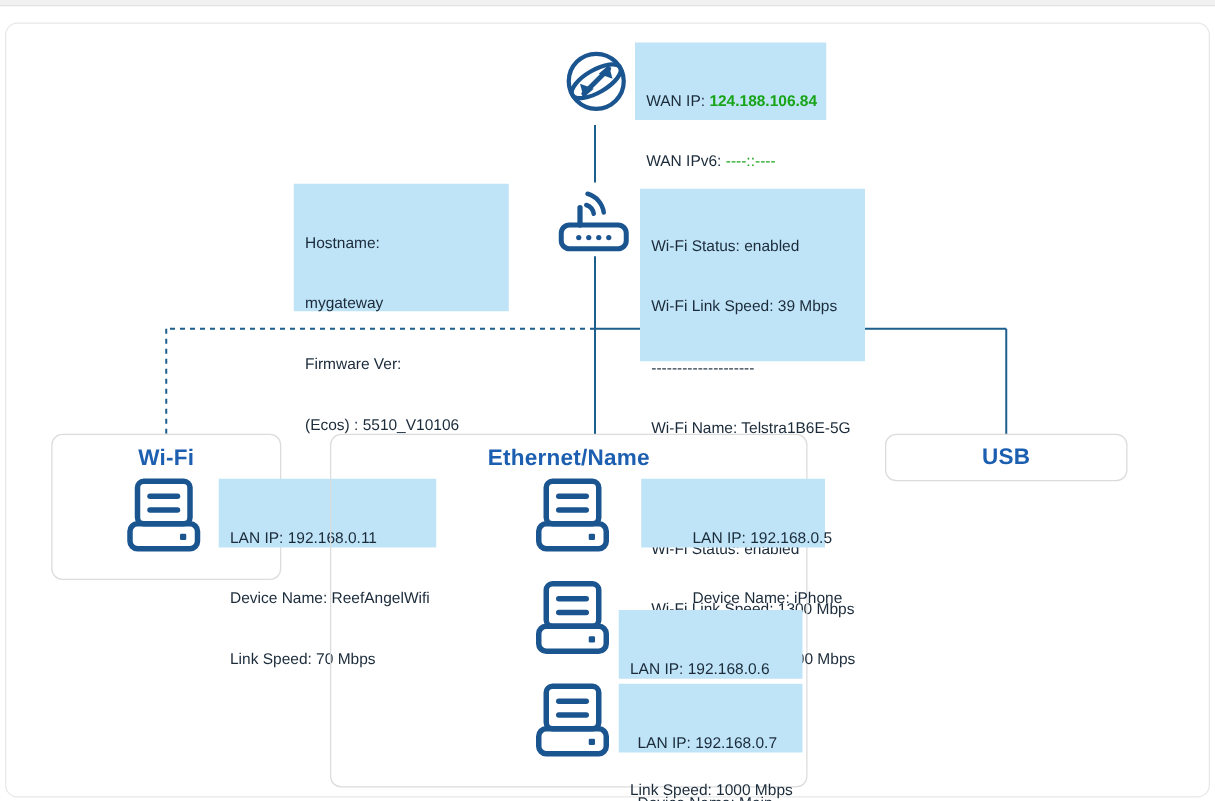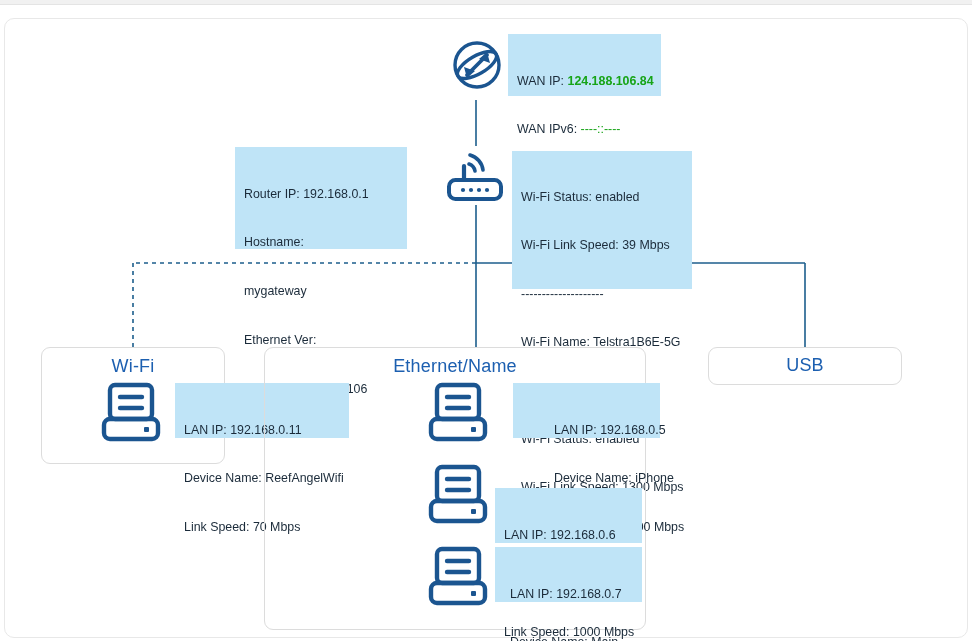--- a/index.html
+++ b/index.html
@@ -61,20 +61,21 @@
     box-sizing: border-box;
   }
   .group-title {
     position: absolute;
     width: 100%;
     text-align: center;
     top: 8px;
     font-size: 18px;
     color: #1c5fb0;
     letter-spacing: 0.2px;
+    font-weight: bold;
   }
   .icon-wrap { position: absolute; }
   .green { color: #17a417; font-weight: bold; }
   .green-plain { color: #17a417; }
   .redact {
     display: inline-block;
     background: #000000;
     width: 104px;
     height: 12px;
     vertical-align: -2px;
@@ -139,24 +140,23 @@
         <g fill="#1b5590">
           <circle cx="19" cy="42" r="2.1"></circle>
           <circle cx="27" cy="42" r="2.1"></circle>
           <circle cx="35" cy="42" r="2.1"></circle>
           <circle cx="43" cy="42" r="2.1"></circle>
         </g>
       </svg>
     </div>
 
     <div class="info-box" style="left:235px; top:147px; width:172px; height:102px;">
-      <span class="line-row">Router IP: 192.168.0.1</span>
       <span class="line-row">Hostname:</span>
       <span class="line-row">mygateway</span>
-      <span class="line-row">Ethernet Ver:</span>
+      <span class="line-row">Firmware Ver:</span>
       <span class="line-row">(Ecos) : 5510_V10106</span>
     </div>
 
     <div class="info-box" style="left:512px; top:151px; width:180px; height:138px; line-height:16.1px;">
       <span class="line-row">Wi-Fi Status: enabled</span>
       <span class="line-row">Wi-Fi Link Speed: 39 Mbps</span>
       <span class="line-row">--------------------</span>
       <span class="line-row">Wi-Fi Name: Telstra1B6E-5G</span>
       <span class="line-row">Wi-Fi Key: 1187604954</span>
       <span class="line-row">Wi-Fi Status: enabled</span>

